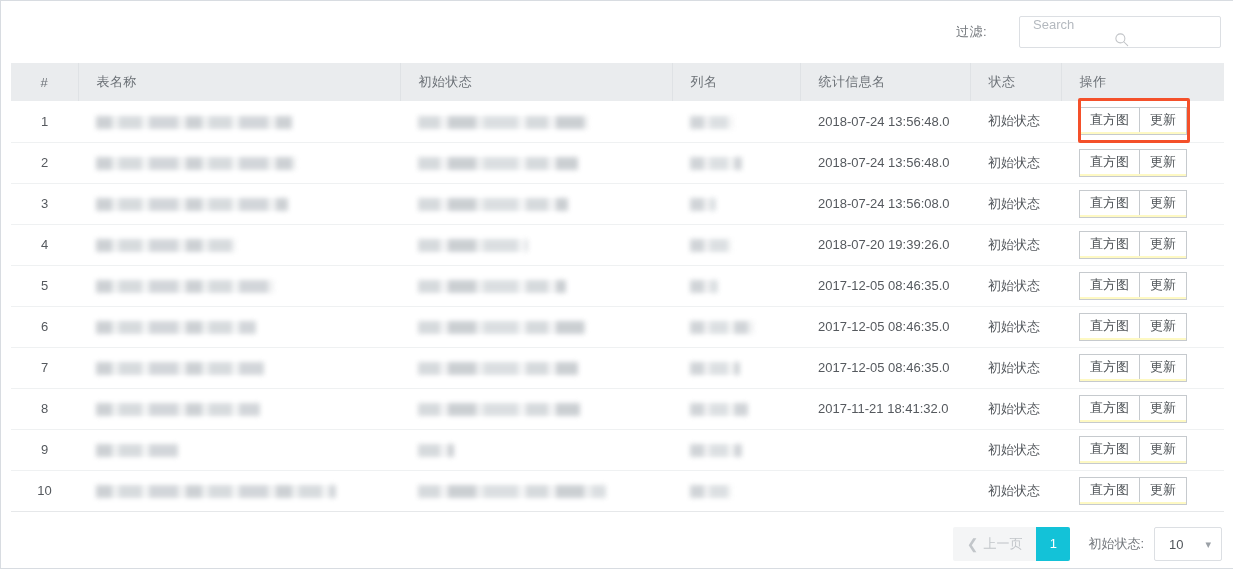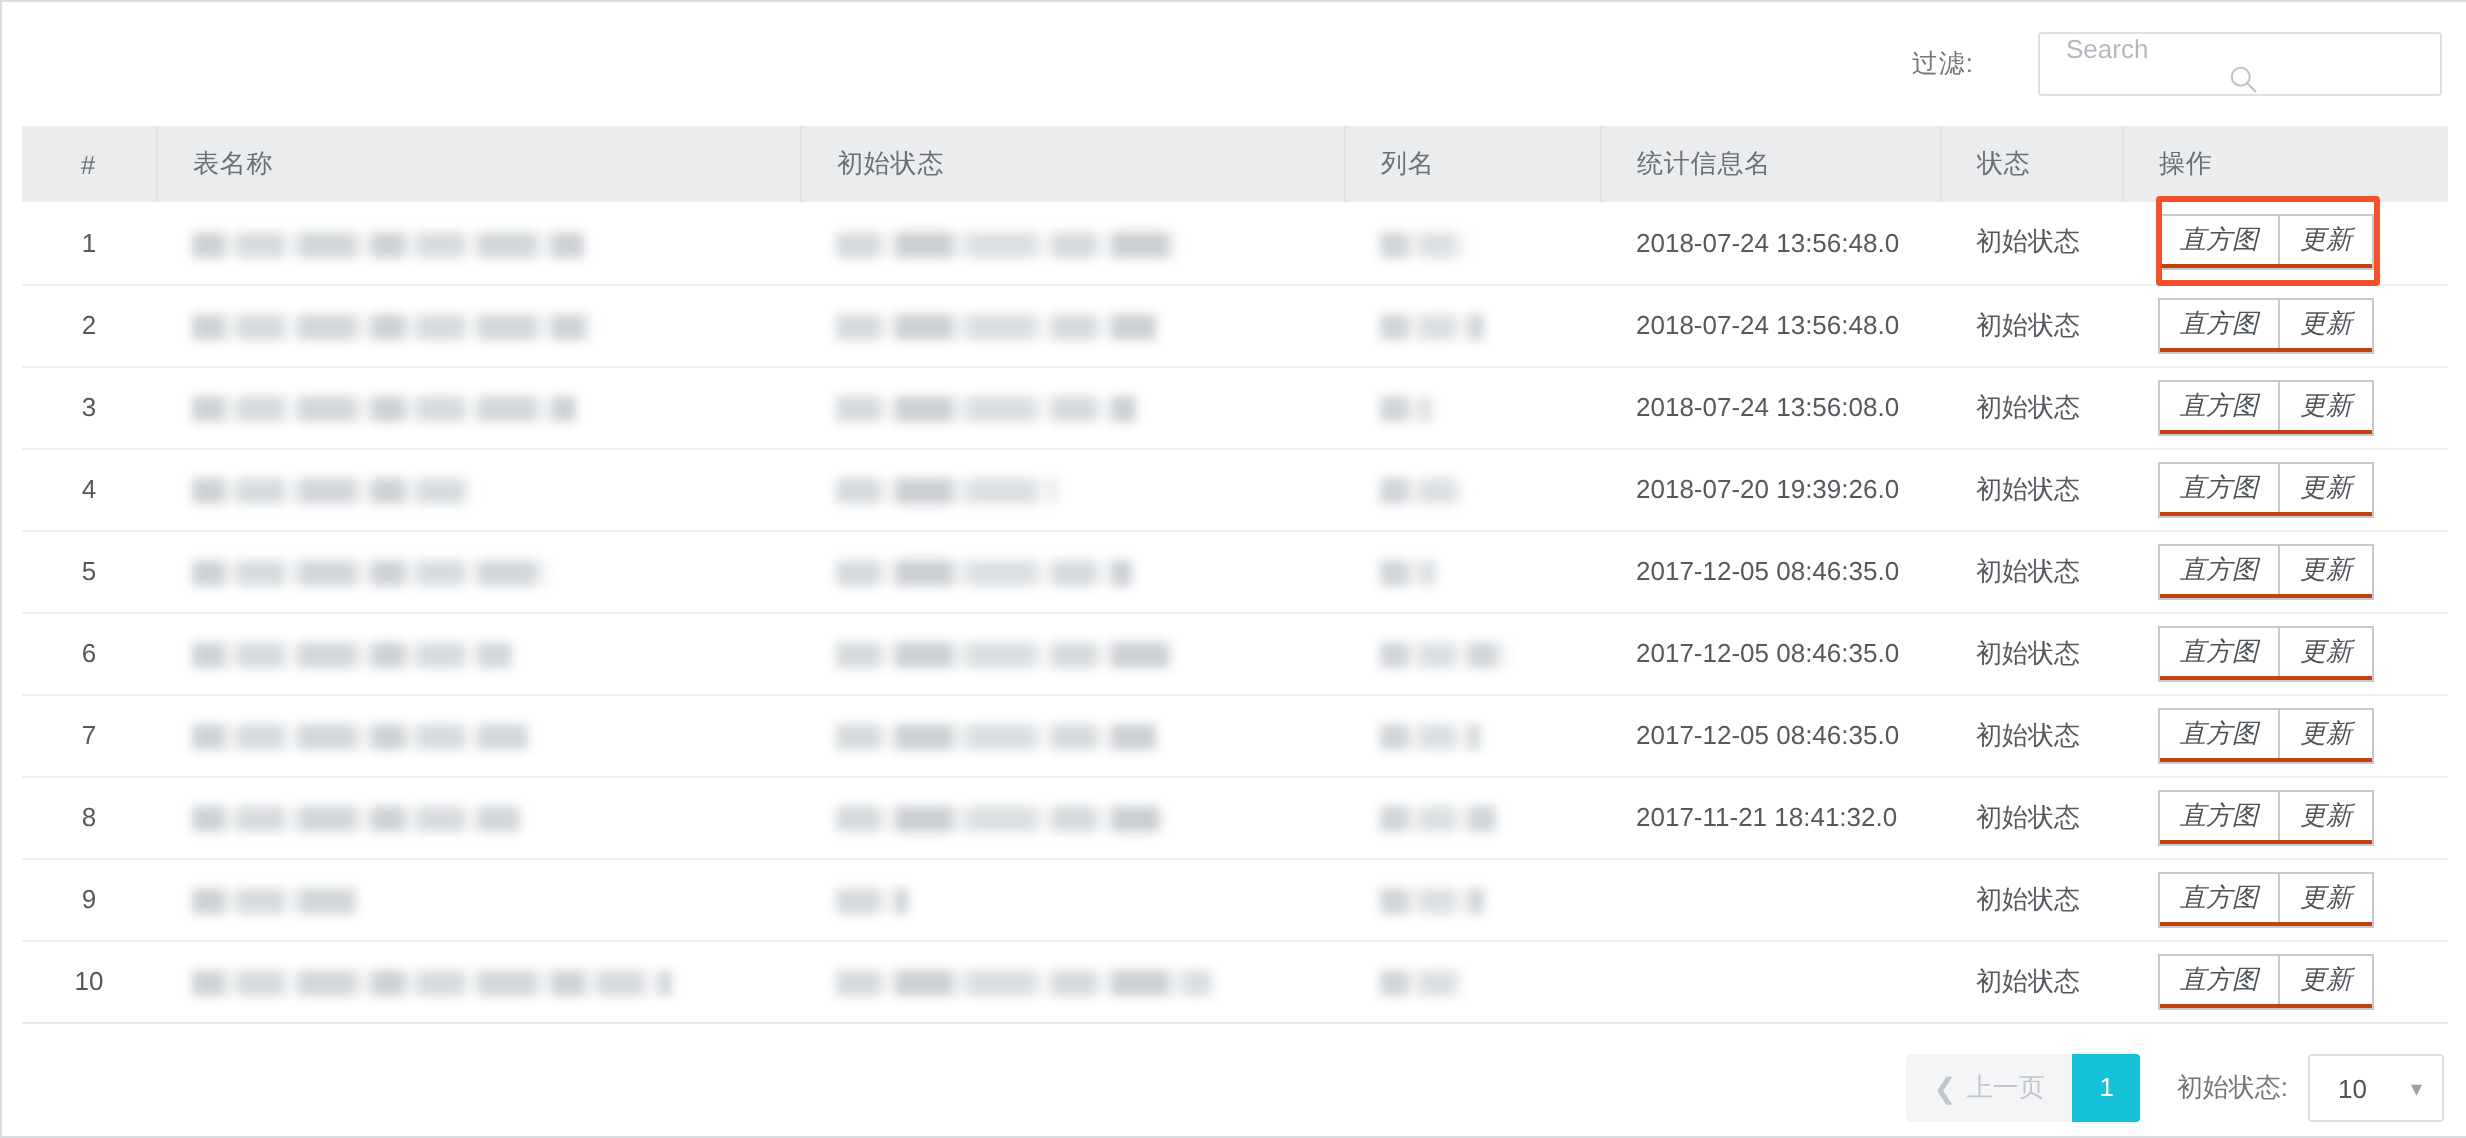--- a/index.html
+++ b/index.html
@@ -182,23 +182,22 @@
         #d9dde0 20px, #d9dde0 38px,
         #f5f6f6 38px, #f5f6f6 44px);
   }
 
   
   .act-group {
     display: inline-flex;
     border: 1px solid #c6cace;
     border-radius: 0;
     overflow: hidden;
-    background: #c2410c;
+    background: #fef9c3;
     height: 26px;
-    font-style: italic;
   }
   .act-group .act {
     padding: 0 10px;
     height: 24px;
     line-height: 24px;
     font-size: 13px;
     color: #4f5458;
     background: #fff;
     border-right: 1px solid #c6cace;
     cursor: pointer;

